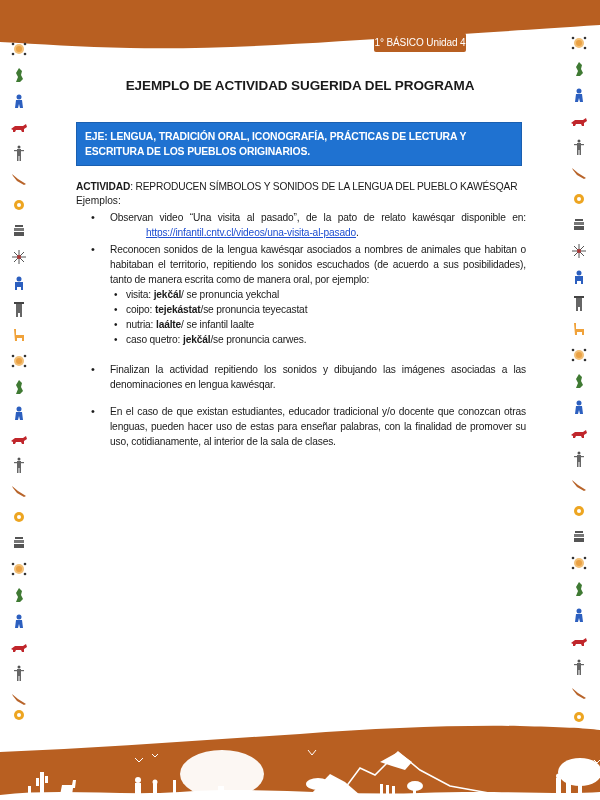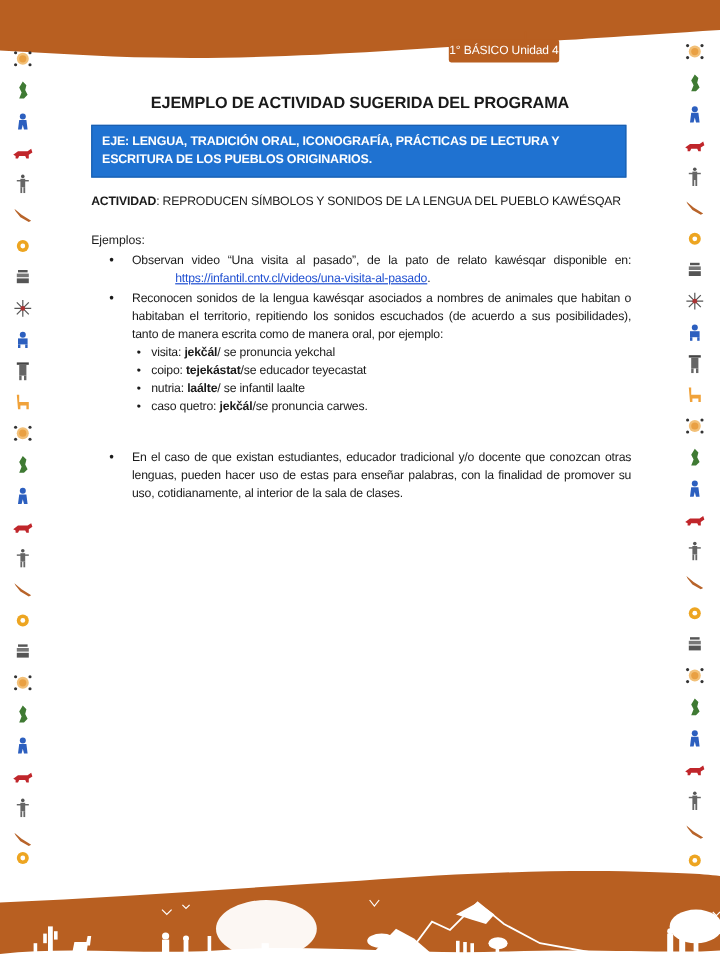--- a/index.html
+++ b/index.html
@@ -24,28 +24,28 @@
     .icon-col.right { left: 566px; }
     .side-icon { position: absolute; left: 0; width: 26px; height: 18px; display: flex; align-items: center; justify-content: center; }
     .side-icon svg { width: 18px; height: 16px; }
 
     
     .doc-title {
       position: absolute; left: 0; top: 78px; width: 600px; text-align: center;
       font-size: 13.5px; font-weight: bold; color: #1a1a1a; letter-spacing: -0.1px;
     }
     .axis-box {
-      position: absolute; left: 76px; top: 104px; width: 446px; height: 44px;
+      position: absolute; left: 76px; top: 122px; width: 446px; height: 44px;
       background: #1f72d1; color: #fff; font-weight: bold; font-size: 10.4px;
       line-height: 15px; padding: 6px 8px; letter-spacing: -0.15px;
       border: 1px solid #1a5fb0;
     }
 
     .activity {
-      position: absolute; left: 76px; top: 163px; width: 460px; font-size: 10.2px;
+      position: absolute; left: 76px; top: 181px; width: 460px; font-size: 10.2px;
       color: #1a1a1a; letter-spacing: -0.15px;
     }
     .activity b { font-weight: bold; }
     .examples-label {
       position: absolute; left: 76px; top: 195px; font-size: 10.2px; color: #1a1a1a;
     }
 
     .bullets { position: absolute; left: 76px; top: 210px; width: 450px; font-size: 10.2px; color: #1a1a1a; line-height: 15px; }
     .bullet { position: relative; padding-left: 34px; text-align: justify; letter-spacing: -0.15px; }
     .bullet::before { content: "\2022"; position: absolute; left: 15px; top: 0; font-size: 11px; }
@@ -454,25 +454,28 @@
 
   <div class="bullets">
     <div class="bullet">
       <span>Observan video “Una visita al pasado”, de la pato de relato kawésqar disponible en: </span><a class="link">https://infantil.cntv.cl/videos/una-visita-al-pasado</a><span>.</span>
     </div>
     <div class="bullet" style="margin-top:2px">
       <span>Reconocen sonidos de la lengua kawésqar asociados a nombres de animales que habitan o habitaban el territorio, repitiendo los sonidos escuchados (de acuerdo a sus posibilidades), tanto de manera escrita como de manera oral, por ejemplo:</span>
     </div>
     <div class="sub-bullets">
       <div class="sub-bullet"><span>visita: </span><b>jekčál</b><span>/ se pronuncia yekchal</span></div>
-      <div class="sub-bullet"><span>coipo: </span><b>tejekástat</b><span>/se educador teyecastat</span></div>
+      <div class="sub-bullet"><span>coipo: </span><b>tejekástat</b><span>/se pronuncia teyecastat</span></div>
       <div class="sub-bullet"><span>nutria: </span><b>laálte</b><span>/ se infantil laalte</span></div>
       <div class="sub-bullet"><span>caso quetro: </span><b>jekčál</b><span>/se pronuncia carwes.</span></div>
     </div>
     <div class="gap"></div>
+    <div class="bullet">
+      <span>Finalizan la actividad repitiendo los sonidos y dibujando las imágenes asociadas a las denominaciones en lengua kawésqar.</span>
+    </div>
     <div class="bullet" style="margin-top:12px">
       <span>En el caso de que existan estudiantes, educador tradicional y/o docente que conozcan otras lenguas, pueden hacer uso de estas para enseñar palabras, con la finalidad de promover su uso, cotidianamente, al interior de la sala de clases.</span>
     </div>
   </div>
 
   <svg class="bottom-banner" viewBox="0 0 600 100" preserveAspectRatio="none">
     <path d="M0 52 C100 48, 200 40, 300 34 C380 28, 450 25, 520 26 C560 27, 585 28, 600 30 V100 H0 Z" fill="#b85f21"></path>
 
     <path d="M0 95 C60 88, 120 96, 180 92 C260 86, 340 96, 420 93 C500 90, 560 95, 600 92 V100 H0 Z" fill="#fff"></path>
 

